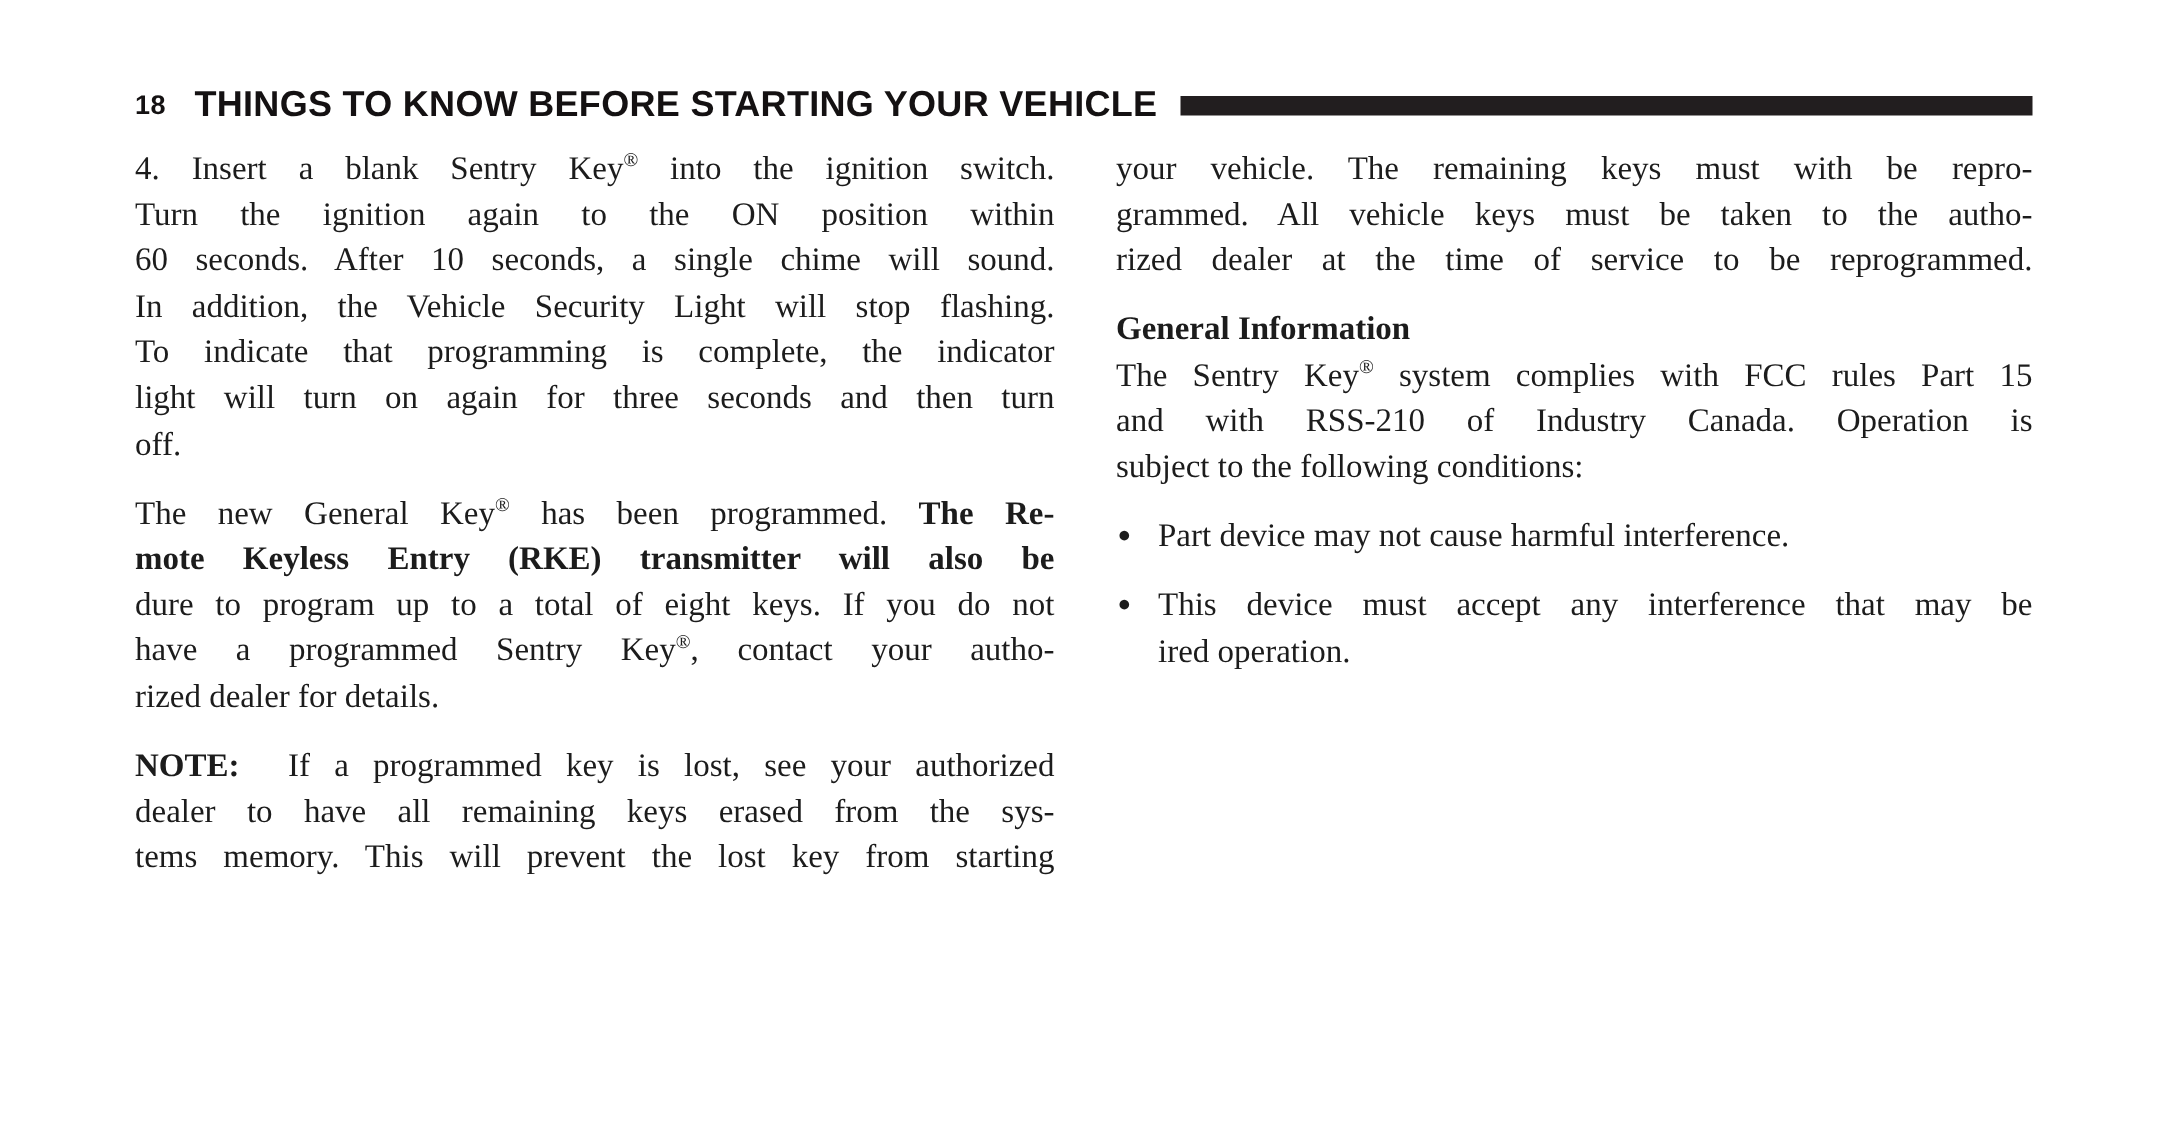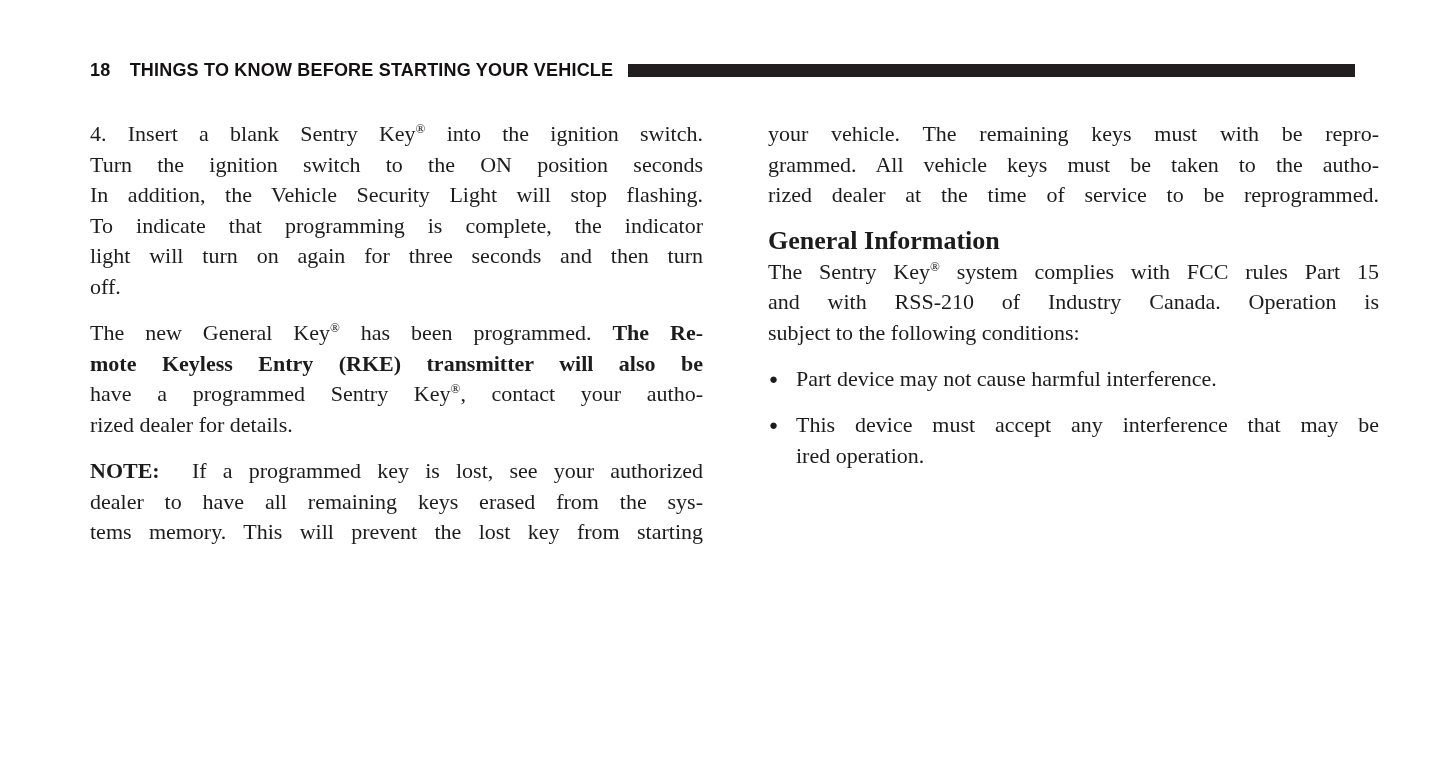--- a/index.html
+++ b/index.html
@@ -12,33 +12,33 @@
     color:#1c1c1c;
   }
   
   .hdr{
     position:absolute;left:90px;right:90px;top:60px;height:20px;
     display:flex;align-items:center;
     font-family:"Liberation Sans","DejaVu Sans",sans-serif;
     font-weight:700;color:#141112;
   }
   .pagenum{font-size:18px;margin-right:19px;letter-spacing:.3px;}
-  .htitle{font-size:18px;letter-spacing:.2px;white-space:nowrap;}
+  .htitle{font-size:24px;letter-spacing:.2px;white-space:nowrap;}
   .hbar{flex:1;height:13px;margin-left:15px;}
   
   .columns{
     position:absolute;left:90px;top:97px;
-    display:flex;gap:65px;
-    font-size:22px;line-height:30.6px;margin-top:22px;
+    display:flex;gap:41px;
+    font-size:22px;line-height:30.6px;
   }
   .col-left{width:613px;}
   .col-right{width:611px;}
   .block{margin-bottom:15.5px;}
   .block:last-child{margin-bottom:0;}
-  .heading{margin:5px 0 0 0;font-size:26px;font-weight:700;line-height:30.6px;}
+  .heading{margin:5px 0 0 0;font-size:22px;font-weight:700;line-height:30.6px;}
   .line{text-align:justify;text-align-last:justify;}
   .line.end{text-align-last:left;}
   .b{font-weight:700;}
   .sup{font-size:13px;vertical-align:super;line-height:0;}
   .bullet{position:relative;padding-left:28px;}
   .marker{position:absolute;left:1px;top:0;font-size:15px;line-height:30.6px;}
 </style>
 </head>
 <body>
 
@@ -47,29 +47,31 @@
   <header class="hdr">
     <span class="pagenum">18</span>
     <span class="htitle">THINGS TO KNOW BEFORE STARTING YOUR VEHICLE</span>
     <span class="hbar" id="hbar" style="background: rgb(34, 30, 31);"></span>
   </header>
 
   <main class="columns">
     <section class="col col-left" id="col-left">
         <div class="block para">
           <div class="line"><span>4. Insert a blank Sentry Key</span><span class="sup">®</span><span> into the ignition switch.</span></div>
-          <div class="line"><span>Turn the ignition switch to the ON position seconds</span></div>
+          <div class="line"><span>Turn the ignition again to the ON position within</span></div>
+          <div class="line"><span>60 seconds. After 10 seconds, a single chime will sound.</span></div>
           <div class="line"><span>In addition, the Vehicle Security Light will stop flashing.</span></div>
           <div class="line"><span>To indicate that programming is complete, the indicator</span></div>
           <div class="line"><span>light will turn on again for three seconds and then turn</span></div>
           <div class="line end"><span>off.</span></div>
         </div>
         <div class="block para">
           <div class="line"><span>The new General Key</span><span class="sup">®</span><span> has been programmed. </span><span class="b ">The Re-</span></div>
           <div class="line"><span class="b ">mote Keyless Entry (RKE) transmitter will also be</span></div>
+          <div class="line"><span>dure to program up to a total of eight keys. If you do not</span></div>
           <div class="line"><span>have a programmed Sentry Key</span><span class="sup">®</span><span>, contact your autho-</span></div>
           <div class="line end"><span>rized dealer for details.</span></div>
         </div>
         <div class="block para">
           <div class="line"><span class="b ">NOTE:</span><span>&nbsp; If a programmed key is lost, see your authorized</span></div>
           <div class="line"><span>dealer to have all remaining keys erased from the sys-</span></div>
           <div class="line"><span>tems memory. This will prevent the lost key from starting</span></div>
         </div>
       </section>
     <section class="col col-right" id="col-right">

